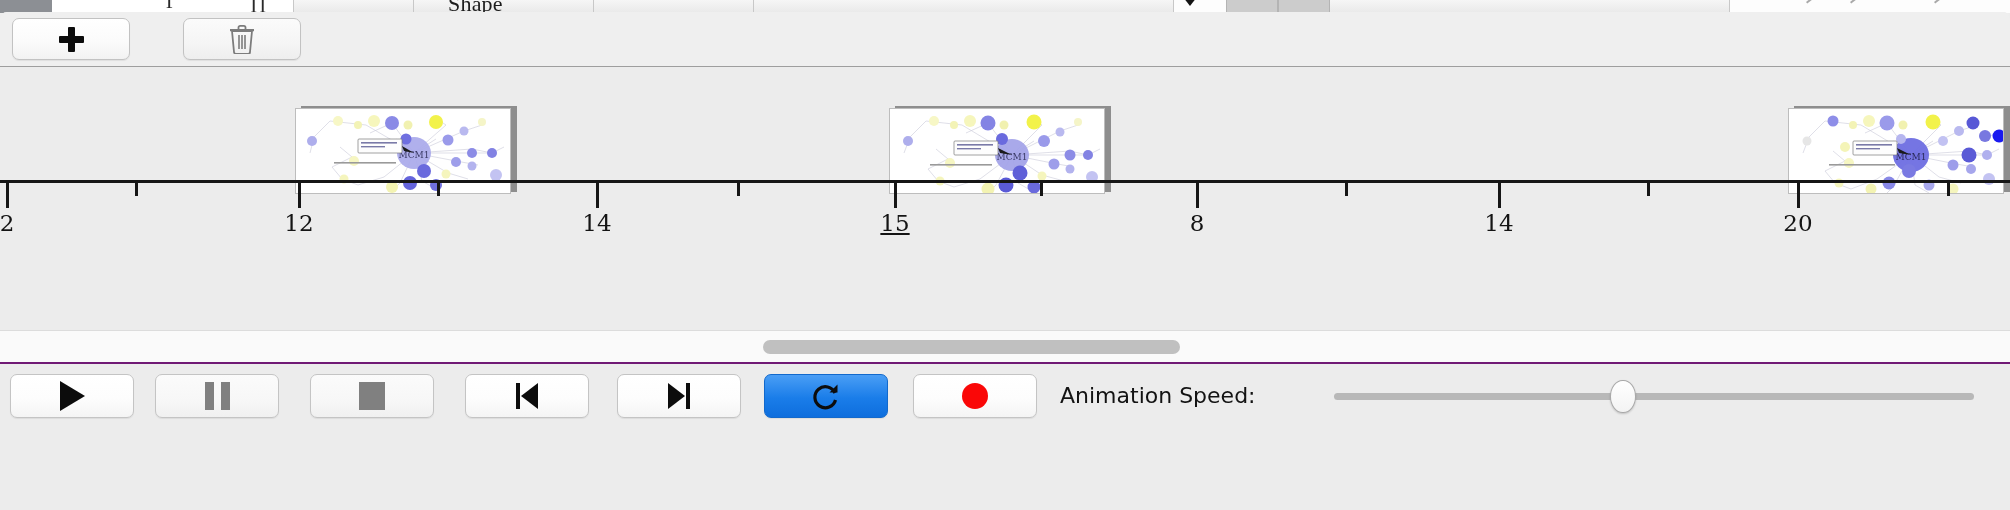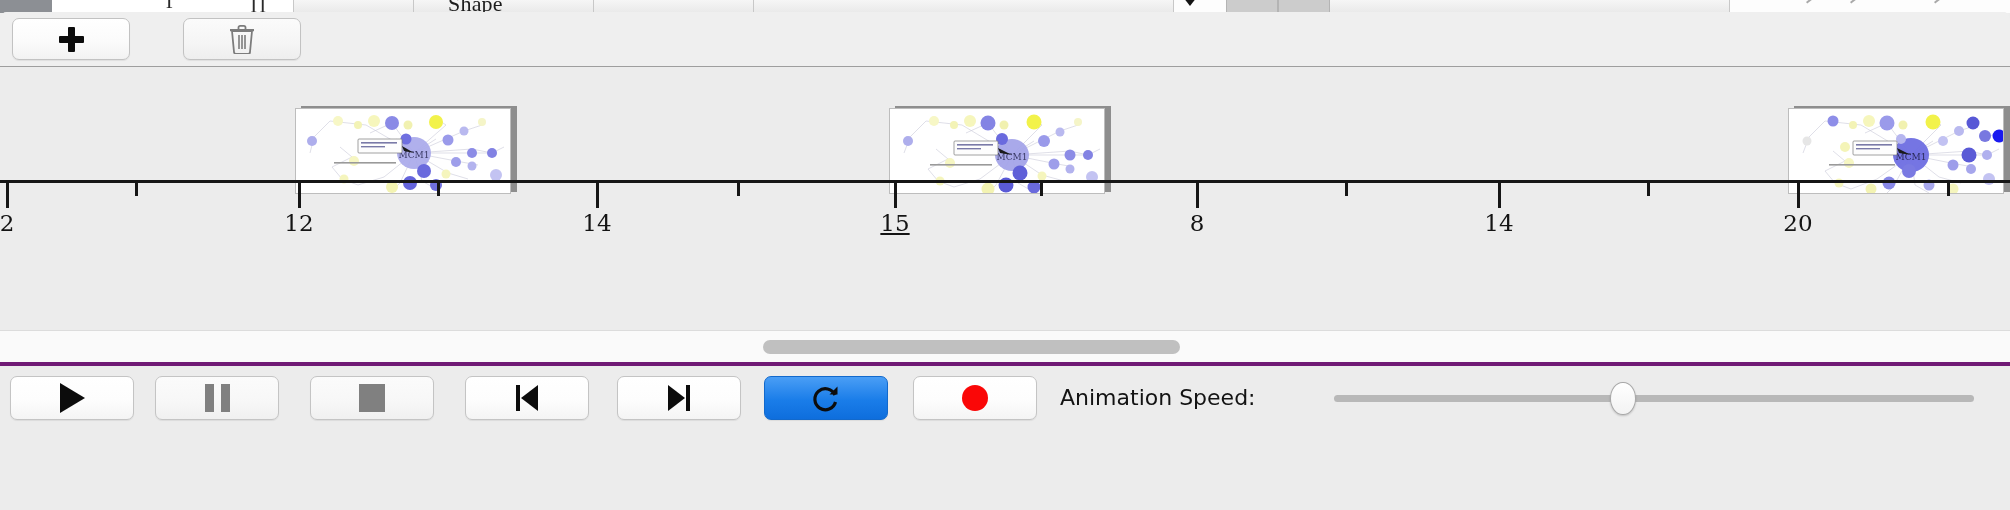--- a/index.html
+++ b/index.html
@@ -259,21 +259,21 @@
     background: #c0c0c0;
     border-radius: 7px;
     cursor: pointer;
   }
 
   
   .transport {
     position: relative;
     height: 68px;
     background: #ececec;
-    border-top: 4px solid #701a75;
+    border-top: 2px solid #701a75;
   }
   .tr-btn {
     position: absolute;
     top: 10px;
     height: 44px;
     border: 1px solid #c4c4c4;
     border-radius: 7px;
     background: linear-gradient(to bottom, #ffffff 0%, #fdfdfd 55%, #f4f4f4 100%);
     box-shadow: 0 1px 1px rgba(0,0,0,.07);
     display: flex;

